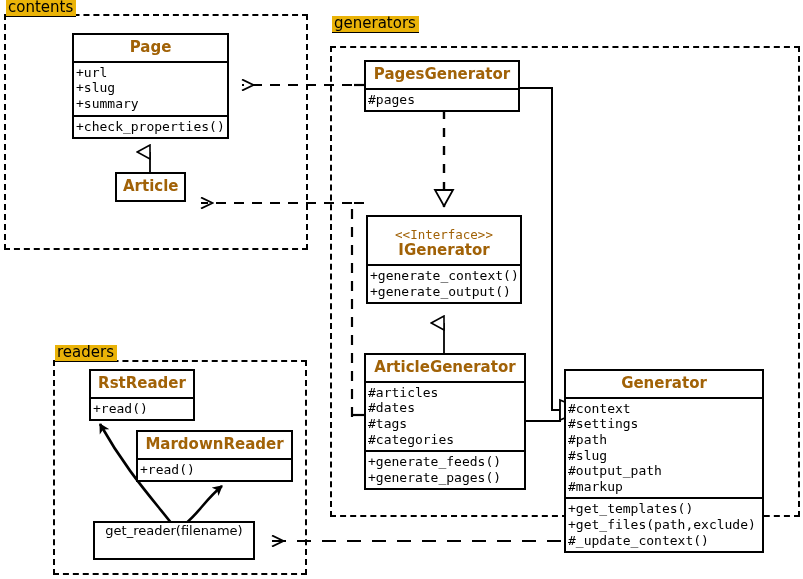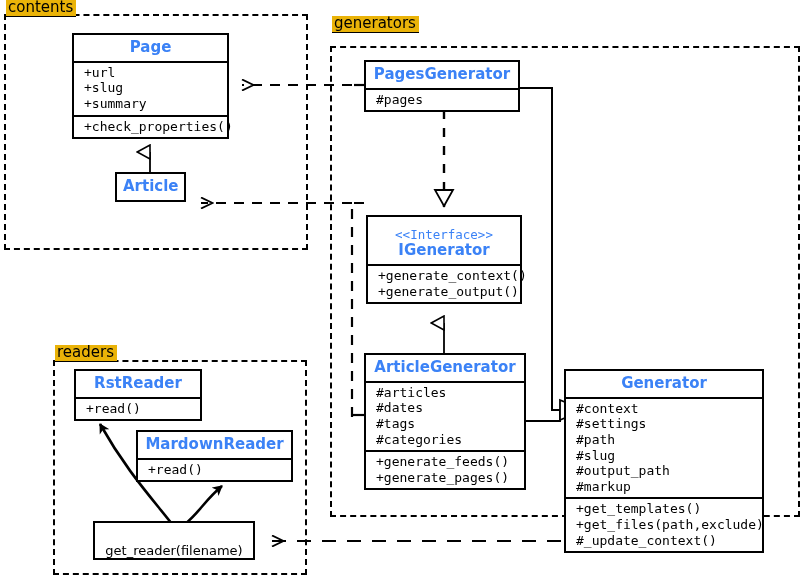--- a/index.html
+++ b/index.html
@@ -48,46 +48,46 @@
     border: 2px solid #000;
     background: #ffffff;
   }
   .cls .name {
     font-family: "DejaVu Sans", sans-serif;
     font-weight: bold;
     font-size: 15px;
     text-align: center;
     padding: 4px 6px 5px 6px;
     line-height: 1.12;
-    color: #3b82f6;
+    color: #a16207;
     white-space: nowrap;
   }
   .cls .stereo {
     display: block;
     font-family: "DejaVu Sans Mono", monospace;
     font-weight: normal;
     font-size: 12.5px;
     line-height: 1.15;
     margin-top: 7px;
   }
   .cls .compartment {
     border-top: 2px solid #000;
-    padding: 2px 3px 3px 10px;
+    padding: 2px 3px 3px 2px;
   }
   .cls .compartment .row {
     font-family: "DejaVu Sans Mono", monospace;
     font-size: 13px;
     line-height: 1.2;
     color: #000;
     white-space: nowrap;
     text-align: left;
   }
   .cls.plain {
     display: flex;
-    align-items: flex-end;
+    align-items: flex-start;
     justify-content: center;
   }
   .cls.plain .fnlabel {
     font-family: "DejaVu Sans", sans-serif;
     font-size: 13px;
     color: #000;
     white-space: nowrap;
   }
 </style>
 </head>
@@ -228,21 +228,21 @@
       <div class="row">#output_path</div>
       <div class="row">#markup</div>
     </div>
     <div class="compartment">
       <div class="row">+get_templates()</div>
       <div class="row">+get_files(path,exclude)</div>
       <div class="row">#_update_context()</div>
     </div>
   </div>
 
-  <div class="cls" style="left:74px; top:369px; width:128px;">
+  <div class="cls" style="left:89px; top:369px; width:106px;">
     <div class="name">RstReader</div>
     <div class="compartment">
       <div class="row">+read()</div>
     </div>
   </div>
 
   <div class="cls" style="left:136px; top:430px; width:157px;">
     <div class="name">MardownReader</div>
     <div class="compartment">
       <div class="row">+read()</div>

